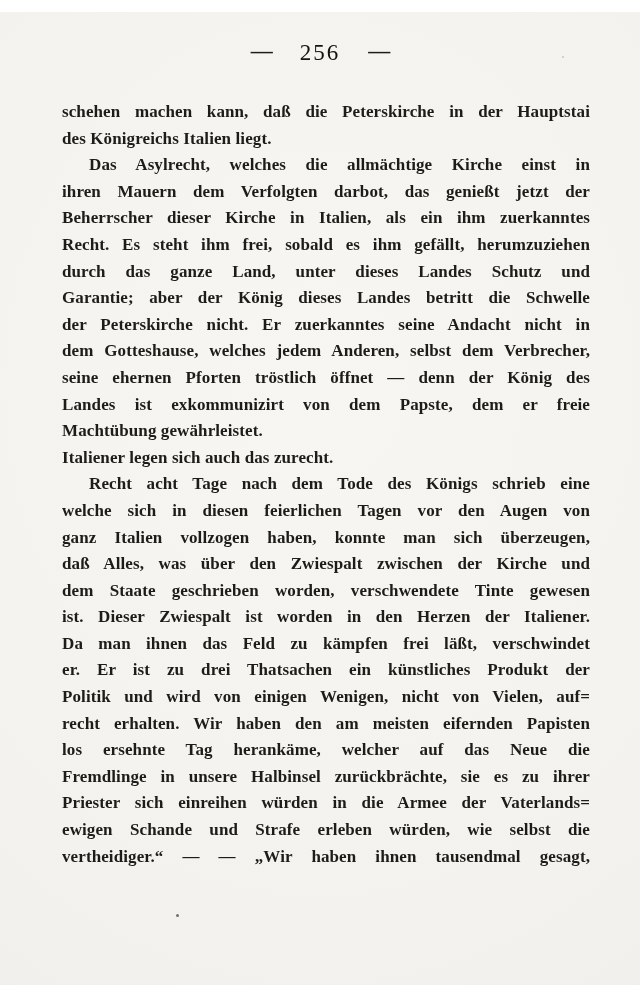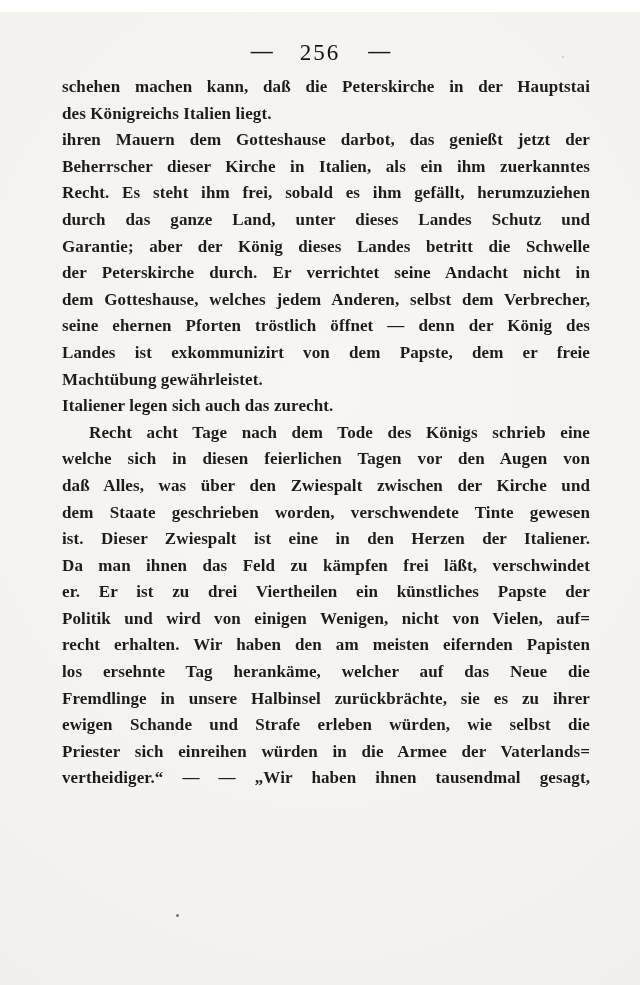--- a/index.html
+++ b/index.html
@@ -38,21 +38,21 @@
     display: inline-block;
     margin: 0 28px;
     font-size: 23px;
     font-weight: 400;
     letter-spacing: 2px;
     color: #14120f;
   }
   
   .text-block {
     position: absolute;
-    top: 62px;
+    top: 87px;
     left: 62px;
     width: 528px;
   }
   .para { margin: 0; padding: 0; }
   .line {
     font-size: 17px;
     font-weight: 700;
     line-height: 26.6px;
     height: 26.6px;
     letter-spacing: 0.1px;
@@ -85,50 +85,52 @@
   </div>
 
   <div class="text-block">
 
     <div class="para">
       <div class="line">schehen machen kann, daß die Peterskirche in der Hauptstai</div>
       <div class="line short">des Königreichs Italien liegt.</div>
     </div>
 
     <div class="para">
-      <div class="line">ihren Mauern dem Gotteshause darbot, das genießt jetzt der</div>
+      <div class="line indent">Das Asylrecht, welches die allmächtige Kirche einst in</div>
+      <div class="line">ihren Mauern dem Verfolgten darbot, das genießt jetzt der</div>
       <div class="line">Beherrscher dieser Kirche in Italien, als ein ihm zuerkanntes</div>
       <div class="line">Recht. Es steht ihm frei, sobald es ihm gefällt, herumzuziehen</div>
       <div class="line">durch das ganze Land, unter dieses Landes Schutz und</div>
       <div class="line">Garantie; aber der König dieses Landes betritt die Schwelle</div>
-      <div class="line">der Peterskirche durch. Er verrichtet seine Andacht nicht in</div>
+      <div class="line">der Peterskirche nicht. Er zuerkanntes seine Andacht nicht in</div>
       <div class="line">dem Gotteshause, welches jedem Anderen, selbst dem Verbrecher,</div>
       <div class="line">seine ehernen Pforten tröstlich öffnet — denn der König des</div>
       <div class="line">Landes ist exkommunizirt von dem Papste, dem er freie</div>
       <div class="line short">Machtübung gewährleistet.</div>
     </div>
 
     <div class="para">
       <div class="line short">Italiener legen sich auch das zurecht.</div>
     </div>
 
     <div class="para">
       <div class="line indent">Recht acht Tage nach dem Tode des Königs schrieb eine</div>
       <div class="line">welche sich in diesen feierlichen Tagen vor den Augen von</div>
+      <div class="line">ganz Italien vollzogen haben, konnte man sich überzeugen,</div>
       <div class="line">daß Alles, was über den Zwiespalt zwischen der Kirche und</div>
       <div class="line">dem Staate geschrieben worden, verschwendete Tinte gewesen</div>
-      <div class="line">ist. Dieser Zwiespalt ist eine in den Herzen der Italiener.</div>
+      <div class="line">ist. Dieser Zwiespalt ist worden in den Herzen der Italiener.</div>
       <div class="line">Da man ihnen das Feld zu kämpfen frei läßt, verschwindet</div>
-      <div class="line">er. Er ist zu drei Viertheilen ein künstliches Papste der</div>
+      <div class="line">er. Er ist zu drei Thatsachen ein künstliches Produkt der</div>
       <div class="line">Politik und wird von einigen Wenigen, nicht von Vielen, auf=</div>
       <div class="line">recht erhalten. Wir haben den am meisten eifernden Papisten</div>
       <div class="line">los ersehnte Tag herankäme, welcher auf das Neue die</div>
       <div class="line">Fremdlinge in unsere Halbinsel zurückbrächte, sie es zu ihrer</div>
+      <div class="line">Priester sich einreihen würden in die Armee der Vaterlands=</div>
       <div class="line">ewigen Schande und Strafe erleben würden, wie selbst die</div>
-      <div class="line">Priester sich einreihen würden in die Armee der Vaterlands=</div>
       <div class="line">vertheidiger.“ — — „Wir haben ihnen tausendmal gesagt,</div>
     </div>
 
   </div>
 
   <div class="speck s1"></div>
   <div class="speck s2"></div>
 
 </div>
 

